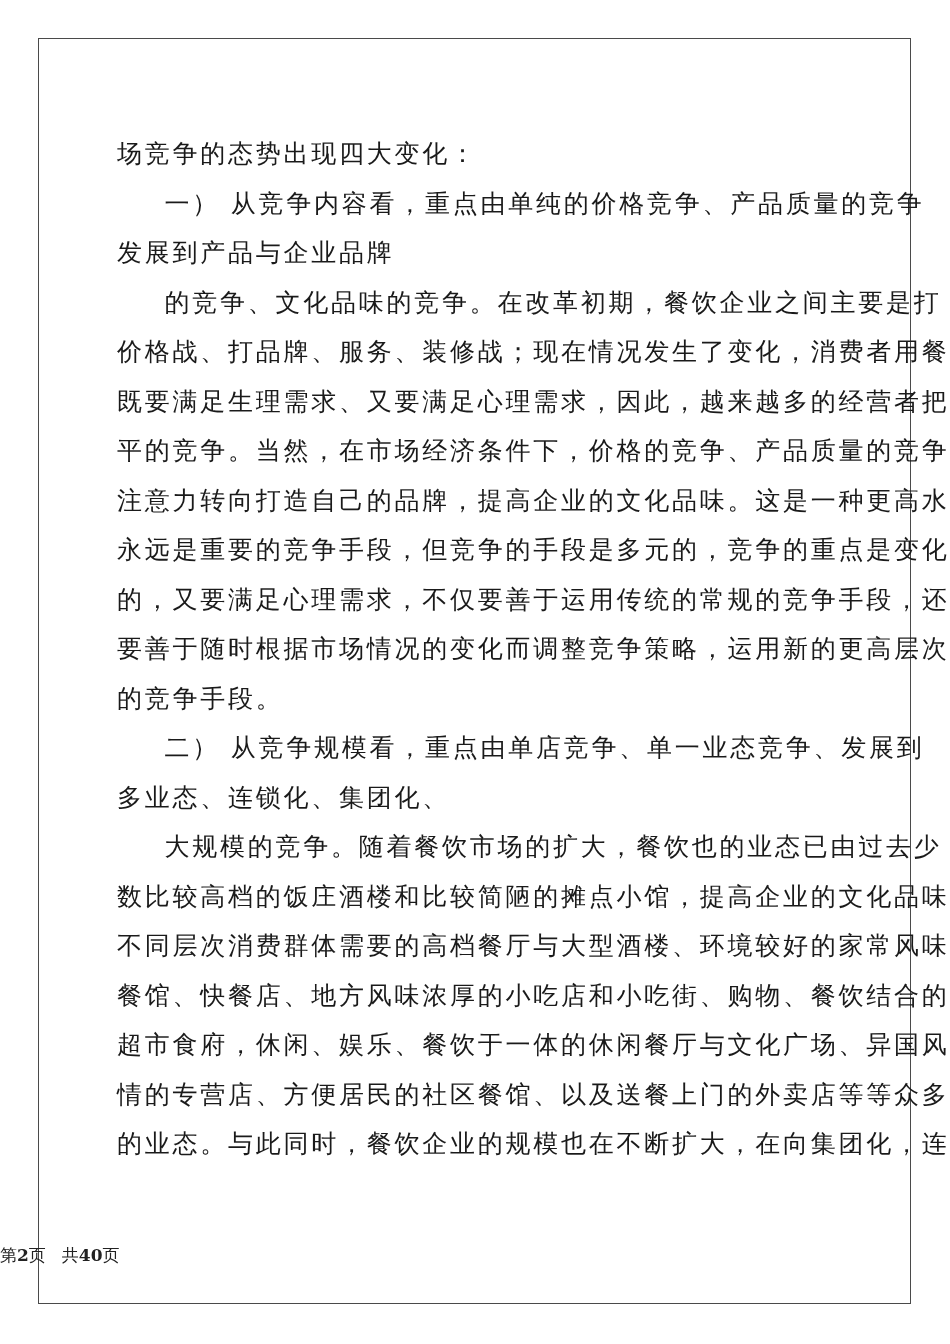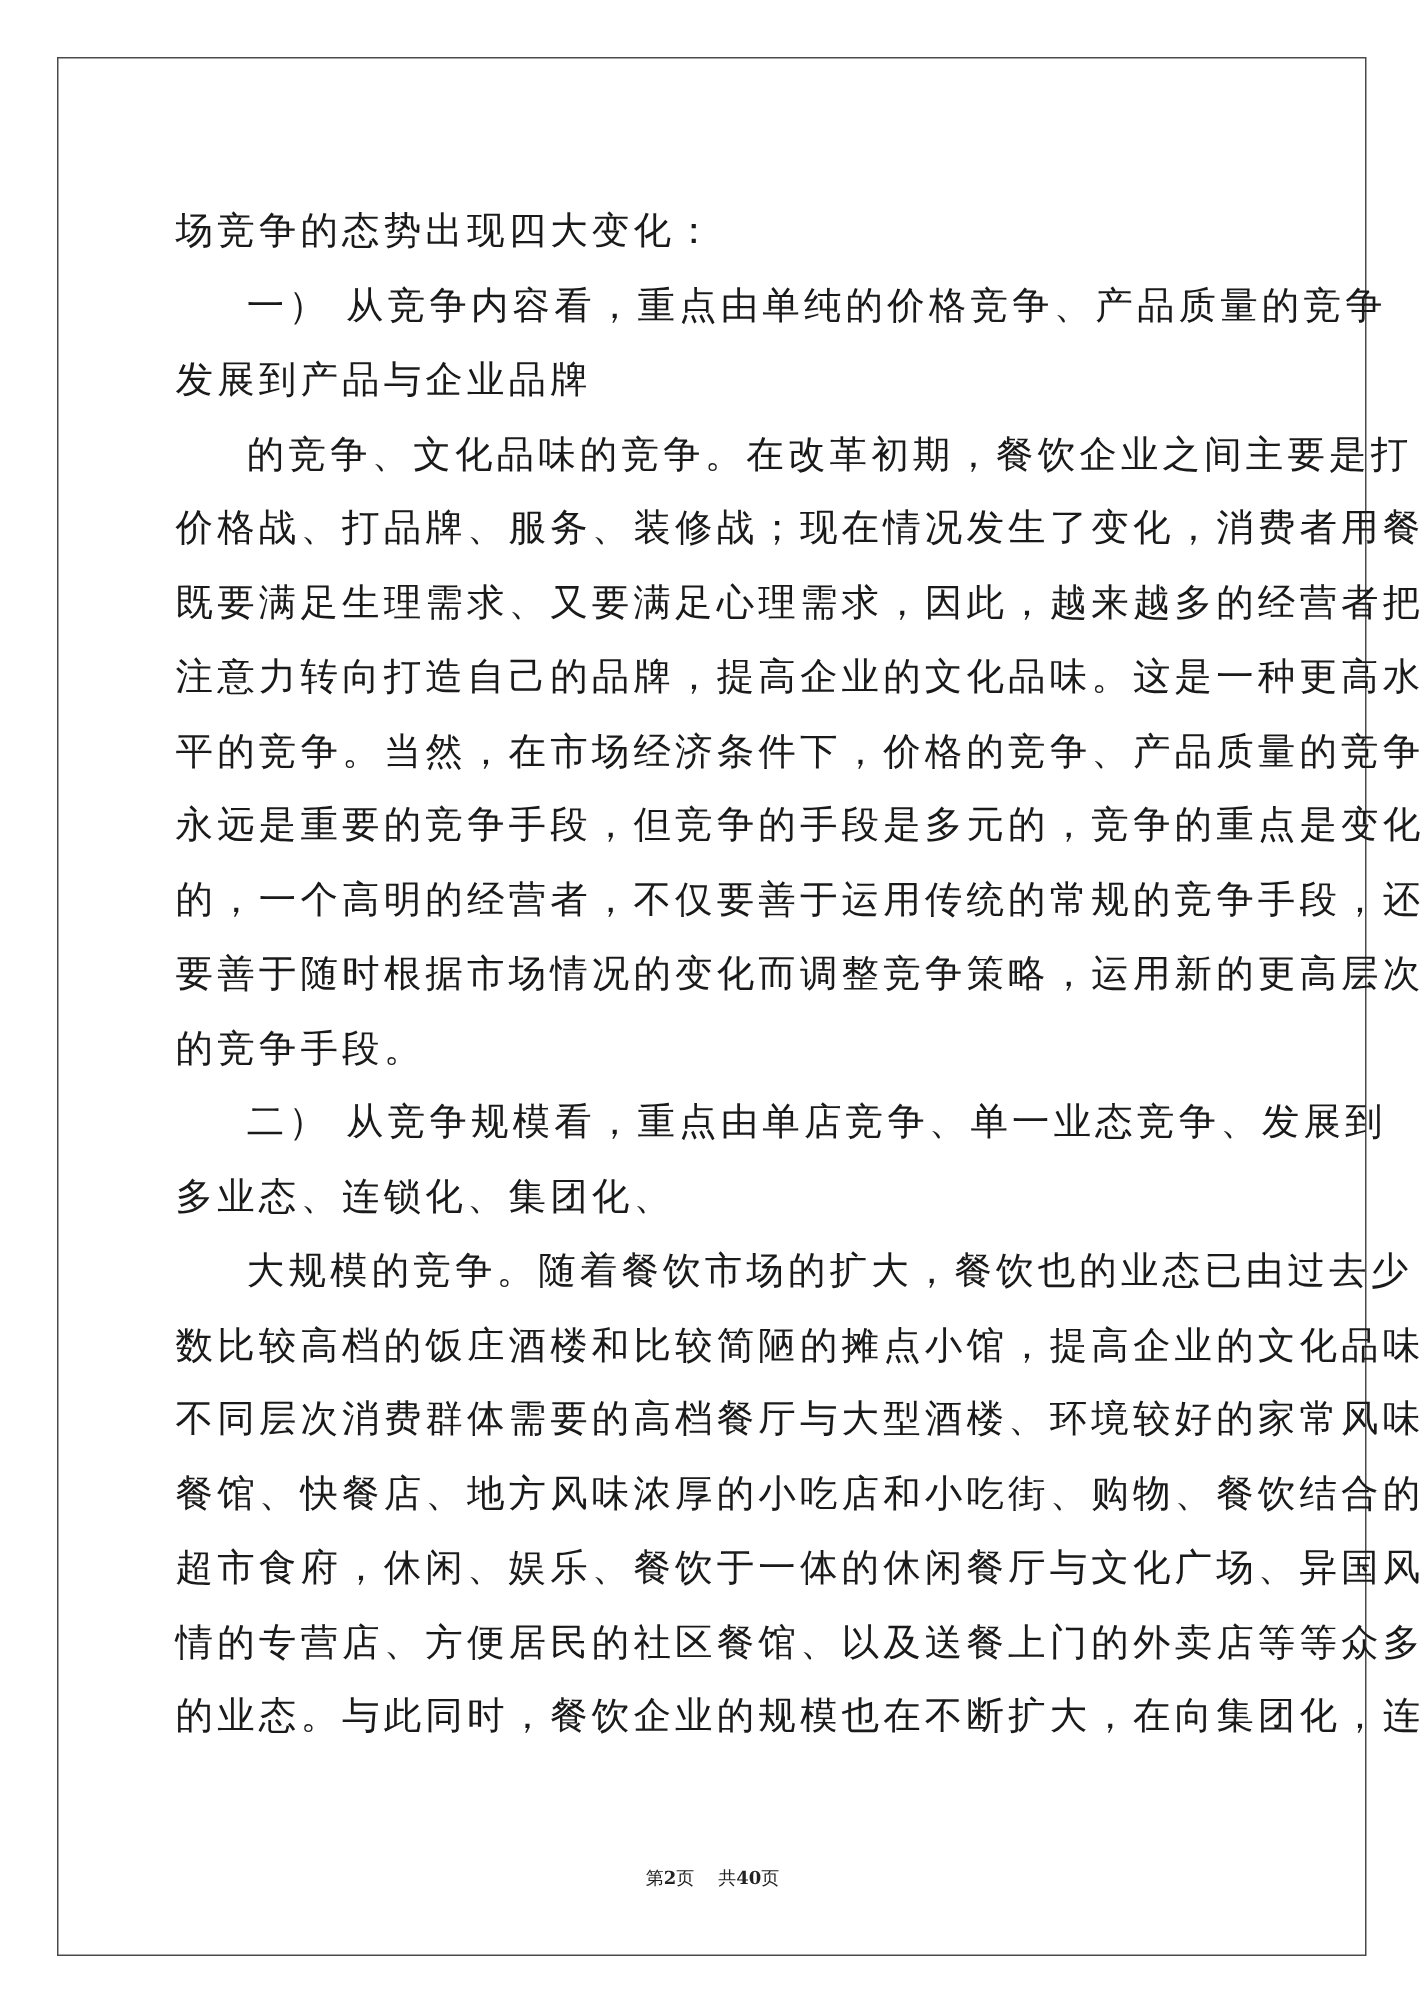--- a/index.html
+++ b/index.html
@@ -39,22 +39,21 @@
       overflow: visible;
     }
     .line.indent {
       padding-left: 47.5px;
     }
     .footer {
       position: absolute;
       left: 0;
       width: 950px;
       top: 1244px;
-      text-align: center;
-      font-size: 12px;
+      font-size: 17px;
       color: #222;
       font-family: "DejaVu Serif", "Liberation Serif", serif;
     }
     .footer .num {
       font-weight: bold;
     }
     .footer .sep {
       display: inline-block;
       width: 16px;
     }
@@ -64,24 +63,24 @@
 
 <div class="page-frame"></div>
 
 <div class="body-text" id="body-text">
     <div class="line">场竞争的态势出现四大变化：</div>
     <div class="line indent">一） 从竞争内容看，重点由单纯的价格竞争、产品质量的竞争</div>
     <div class="line">发展到产品与企业品牌</div>
     <div class="line indent">的竞争、文化品味的竞争。在改革初期，餐饮企业之间主要是打</div>
     <div class="line">价格战、打品牌、服务、装修战；现在情况发生了变化，消费者用餐</div>
     <div class="line">既要满足生理需求、又要满足心理需求，因此，越来越多的经营者把</div>
+    <div class="line">平的竞争。当然，在市场经济条件下，价格的竞争、产品质量的竞争</div>
     <div class="line">注意力转向打造自己的品牌，提高企业的文化品味。这是一种更高水</div>
-    <div class="line">平的竞争。当然，在市场经济条件下，价格的竞争、产品质量的竞争</div>
     <div class="line">永远是重要的竞争手段，但竞争的手段是多元的，竞争的重点是变化</div>
-    <div class="line">的，一个高明的经营者，不仅要善于运用传统的常规的竞争手段，还</div>
+    <div class="line">的，又要满足心理需求，不仅要善于运用传统的常规的竞争手段，还</div>
     <div class="line">要善于随时根据市场情况的变化而调整竞争策略，运用新的更高层次</div>
     <div class="line">的竞争手段。</div>
     <div class="line indent">二） 从竞争规模看，重点由单店竞争、单一业态竞争、发展到</div>
     <div class="line">多业态、连锁化、集团化、</div>
     <div class="line indent">大规模的竞争。随着餐饮市场的扩大，餐饮也的业态已由过去少</div>
     <div class="line">数比较高档的饭庄酒楼和比较简陋的摊点小馆，提高企业的文化品味</div>
     <div class="line">不同层次消费群体需要的高档餐厅与大型酒楼、环境较好的家常风味</div>
     <div class="line">餐馆、快餐店、地方风味浓厚的小吃店和小吃街、购物、餐饮结合的</div>
     <div class="line">超市食府，休闲、娱乐、餐饮于一体的休闲餐厅与文化广场、异国风</div>
     <div class="line">情的专营店、方便居民的社区餐馆、以及送餐上门的外卖店等等众多</div>

